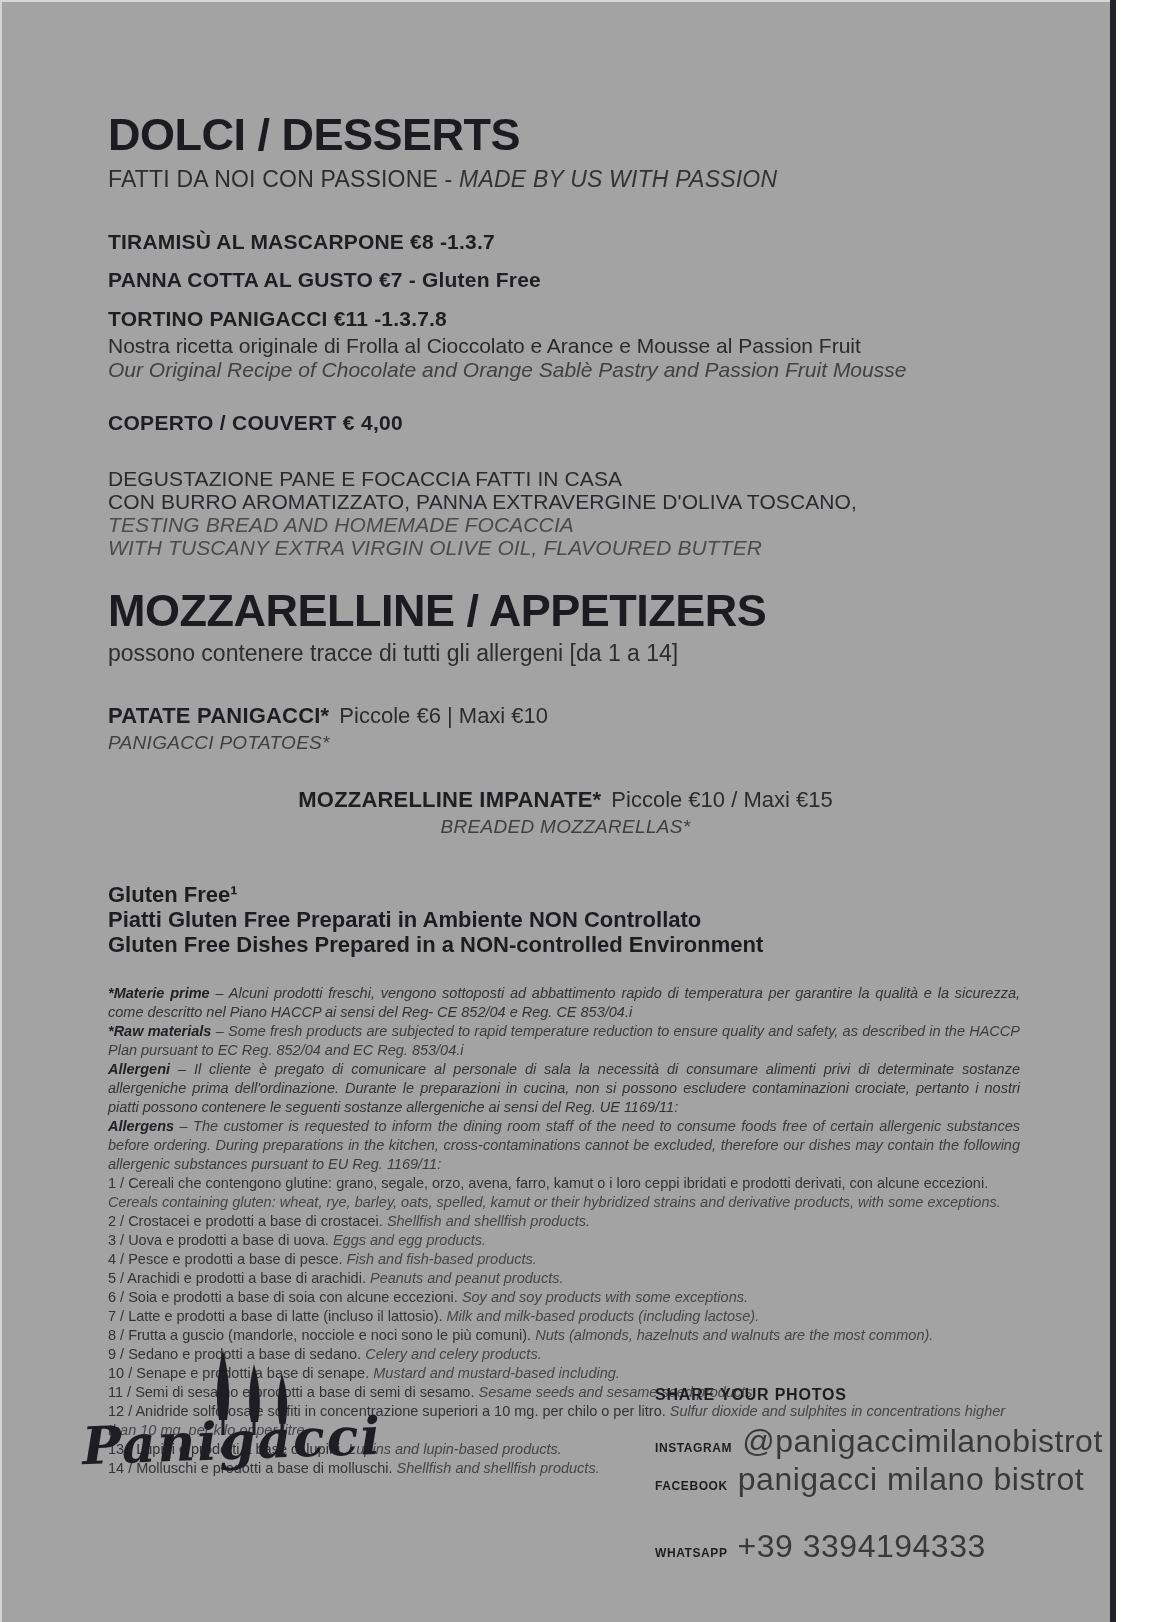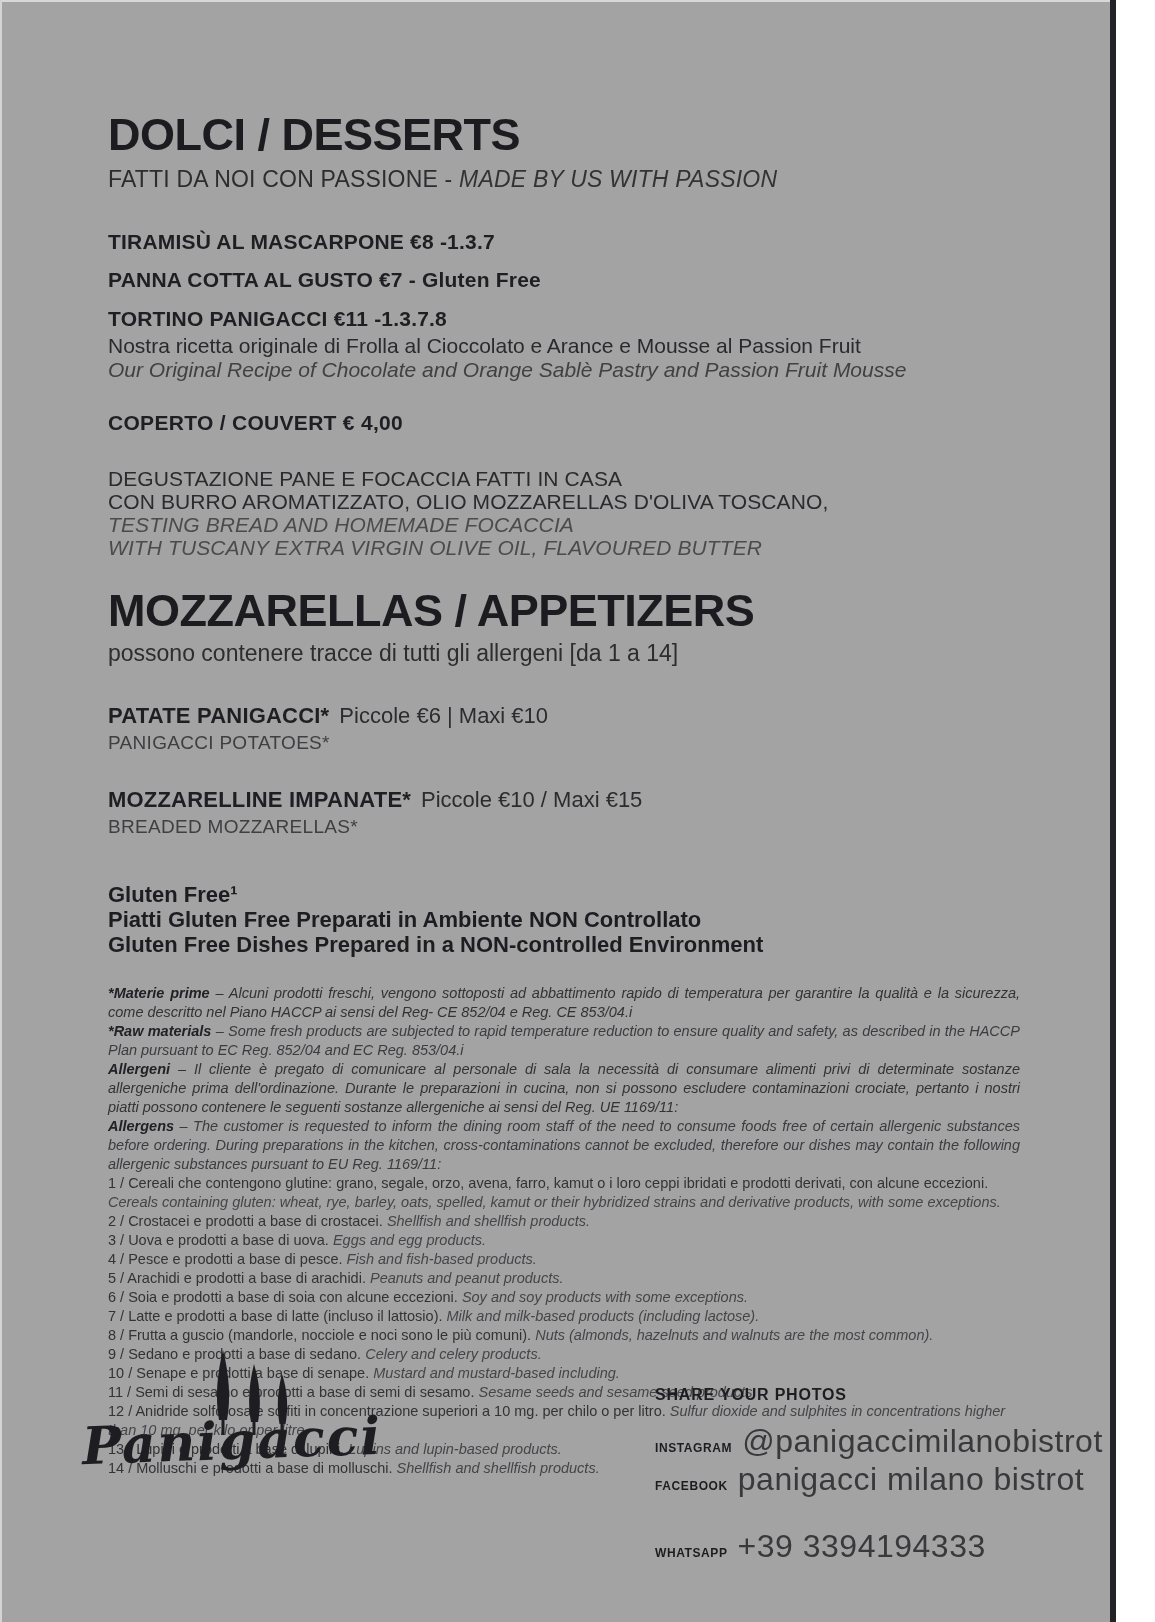--- a/index.html
+++ b/index.html
@@ -30,22 +30,22 @@
   .degust { margin-top:32px; font-size:21px; line-height:23px; color:#2b2b2f; letter-spacing:0.1px; }
   .degust .en { font-style:italic; color:#4b4b4e; }
 
   #title-appetizers { margin-top:29px; }
   .note { font-size:23px; color:#2d2d30; margin-top:5px; }
 
   .a-item { margin-top:36px; }
   .a-line { font-size:22px; }
   .a-name { font-weight:bold; color:#1f1f23; letter-spacing:0.2px; }
   .a-prices { color:#2c2c30; margin-left:10px; }
-  .a-tr { font-size:19px; color:#3f3f42; margin-top:3px; letter-spacing:0.3px; }
-  #appetizer-1 { margin-top:33px; }
+  .a-tr { font-size:19px; font-style:italic; color:#3f3f42; margin-top:3px; letter-spacing:0.3px; }
+  #appetizer-1 { margin-top:33px;text-align:center; }
 
   .gluten { margin-top:44px; font-size:22px; font-weight:bold; color:#1d1d21; line-height:25px; }
 
   .fineprint { margin-top:27px; font-size:14.5px; line-height:19px; color:#333336; width:912px; }
   .fp-par { text-align:justify;font-style:italic; }
   .fp-lead { font-weight:bold; color:#222226; }
   .fp-it { font-style:italic; color:#3c3c40; }
   .fp-it .fp-lead { font-style:italic; }
   .fp-line { text-align:left; }
   .fp-line .en { font-style:italic; color:#454549; }
@@ -82,26 +82,26 @@
     <div class="d-item" id="dessert-0">TIRAMISÙ AL MASCARPONE €8 -1.3.7</div>
     <div class="d-item" id="dessert-1">PANNA COTTA AL GUSTO €7 - Gluten Free</div>
     <div class="d-item" id="dessert-2">TORTINO PANIGACCI €11 -1.3.7.8</div>
     <div class="desc-it">Nostra ricetta originale di Frolla al Cioccolato e Arance e Mousse al Passion Fruit</div>
     <div class="desc-en">Our Original Recipe of Chocolate and Orange Sablè Pastry and Passion Fruit Mousse</div>
 
     <div class="coperto">COPERTO / COUVERT € 4,00</div>
 
     <div class="degust">
       <div>DEGUSTAZIONE PANE E FOCACCIA FATTI IN CASA</div>
-      <div>CON BURRO AROMATIZZATO, OLIO MOZZARELLAS D'OLIVA TOSCANO,</div>
+      <div>CON BURRO AROMATIZZATO, PANNA EXTRAVERGINE D'OLIVA TOSCANO,</div>
       <div class="en">TESTING BREAD AND HOMEMADE FOCACCIA</div>
       <div class="en">WITH TUSCANY EXTRA VIRGIN OLIVE OIL, FLAVOURED BUTTER</div>
     </div>
 
-    <h1 class="h-big" id="title-appetizers">MOZZARELLAS / APPETIZERS</h1>
+    <h1 class="h-big" id="title-appetizers">MOZZARELLINE / APPETIZERS</h1>
     <div class="note">possono contenere tracce di tutti gli allergeni [da 1 a 14]</div>
 
     <div class="a-item" id="appetizer-0">
       <div class="a-line"><span class="a-name">PATATE PANIGACCI*</span><span class="a-prices">Piccole €6 | Maxi €10</span></div>
       <div class="a-tr">PANIGACCI POTATOES*</div>
     </div>
 
     <div class="a-item" id="appetizer-1">
       <div class="a-line"><span class="a-name">MOZZARELLINE IMPANATE*</span><span class="a-prices">Piccole €10 / Maxi €15</span></div>
       <div class="a-tr">BREADED MOZZARELLAS*</div>

